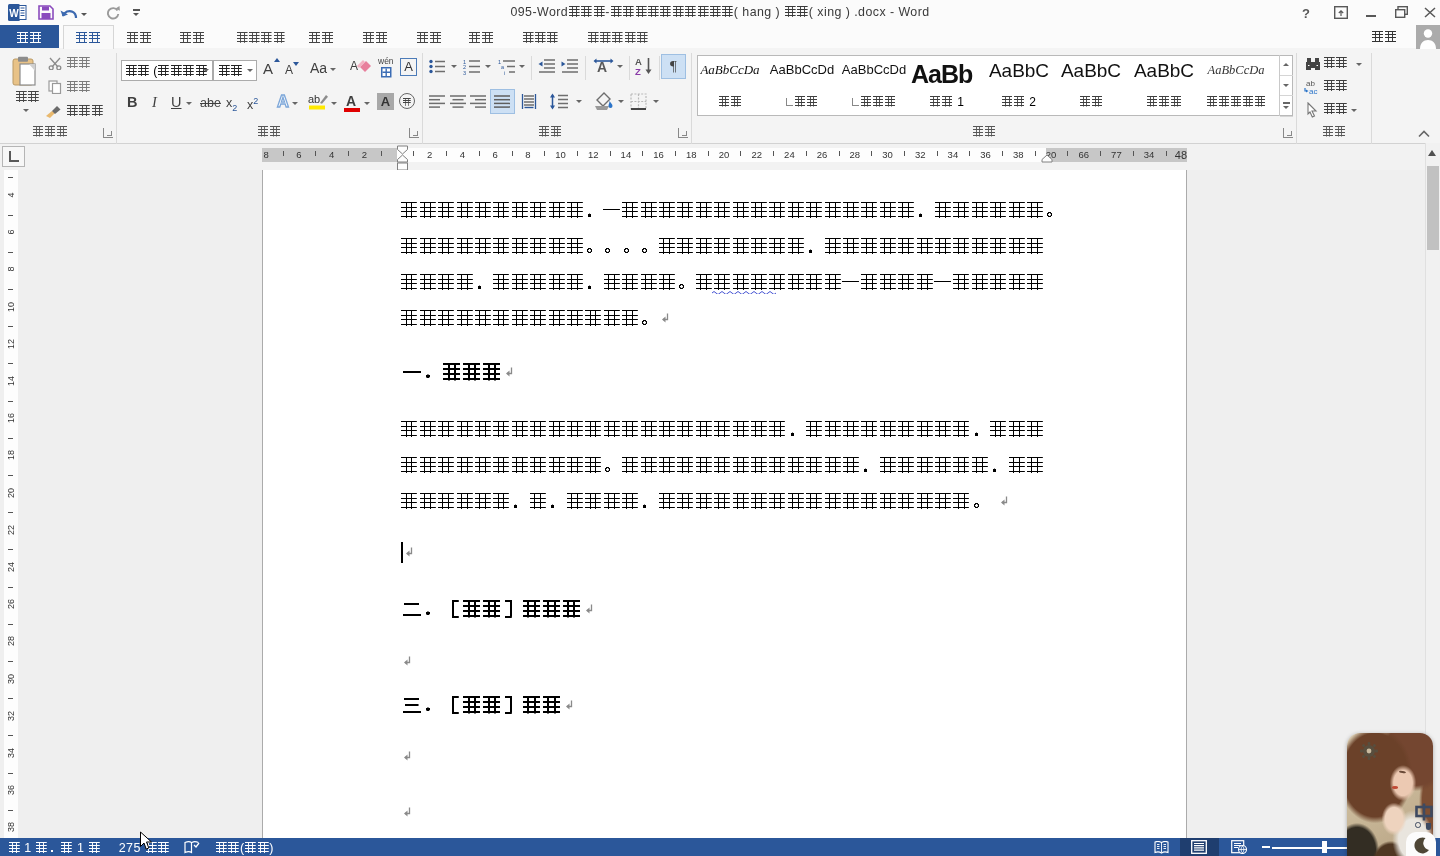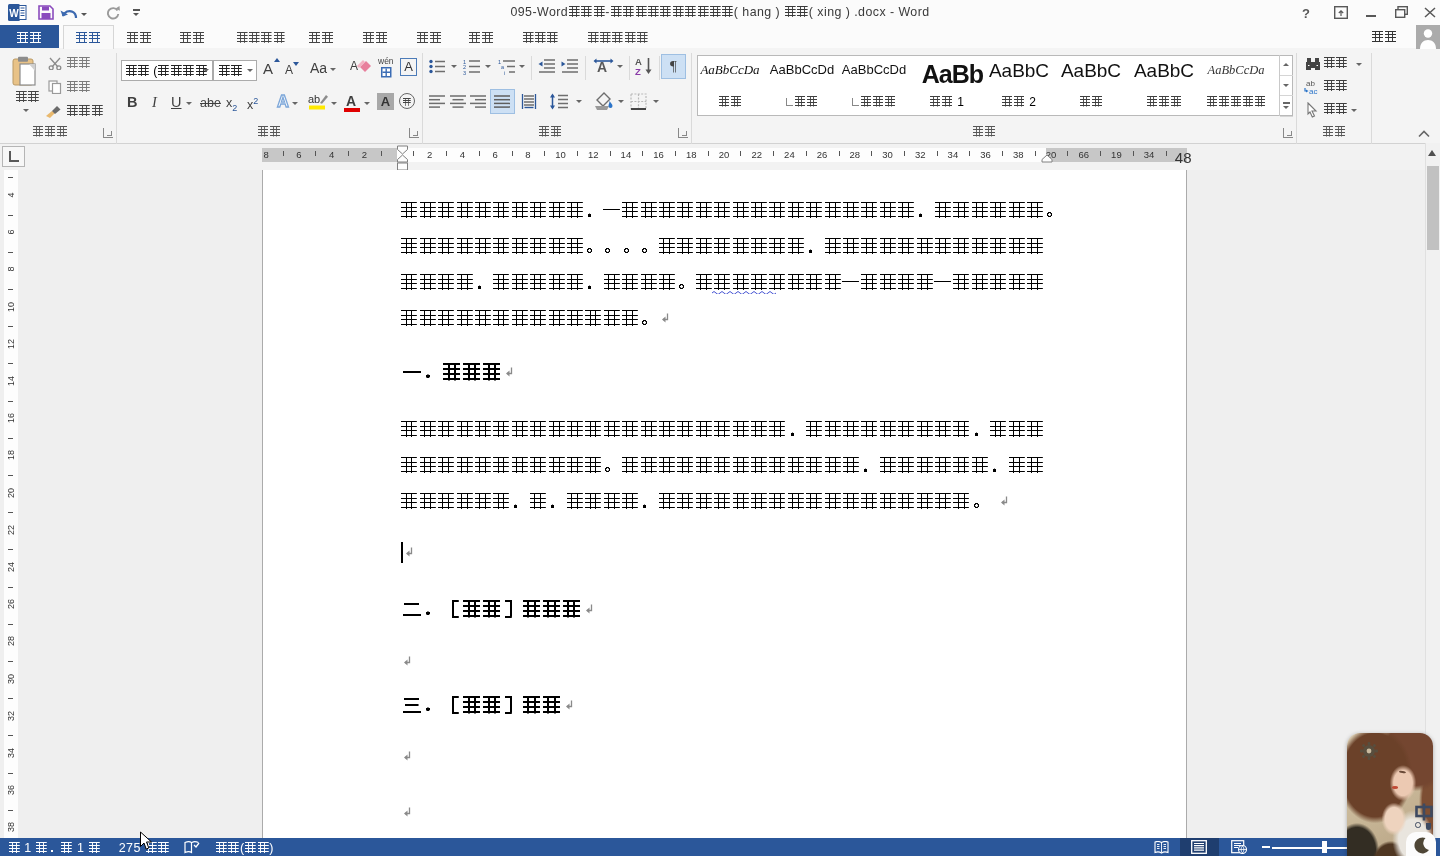--- a/index.html
+++ b/index.html
@@ -251,21 +251,21 @@
 <span class="ab dn" style="left:653px;top:100px"></span>
 <div class="ab" style="left:538px;top:125px;font-size:12px;--c:#565656"><i class="z"></i><i class="z"></i></div>
 <div class="dlg" style="left:678px;top:128px"></div>
 <div class="ab" style="left:697px;top:55px;width:596px;height:61px;background:#fff;border:1px solid #b9b9b9;box-sizing:border-box"></div>
 <div class="ab" style="left:694px;top:60px;width:72px;height:26px;text-align:center;white-space:nowrap;overflow:hidden"><span style="font-style:italic;font-family:'Liberation Serif',serif;font-size:13px;color:#111">AaBbCcDa</span></div>
 <div class="ab" style="left:688px;top:95px;width:84px;font-size:12px;--c:#3f3f3f;text-align:center;white-space:nowrap;letter-spacing:.5px"><i class="z"></i><i class="z"></i></div>
 <div class="ab" style="left:766px;top:60px;width:72px;height:26px;text-align:center;white-space:nowrap;overflow:hidden"><span style="font-size:13px;color:#111">AaBbCcDd</span></div>
 <div class="ab" style="left:760px;top:95px;width:84px;font-size:12px;--c:#3f3f3f;text-align:center;white-space:nowrap;letter-spacing:.5px"><span style="display:inline-block;width:6px;height:7px;border-left:1.2px solid #888;border-bottom:1.2px solid #888;margin-right:1px"></span><i class="z"></i><i class="z"></i></div>
 <div class="ab" style="left:838px;top:60px;width:72px;height:26px;text-align:center;white-space:nowrap;overflow:hidden"><span style="font-size:13px;color:#111">AaBbCcDd</span></div>
 <div class="ab" style="left:832px;top:95px;width:84px;font-size:12px;--c:#3f3f3f;text-align:center;white-space:nowrap;letter-spacing:.5px"><span style="display:inline-block;width:6px;height:7px;border-left:1.2px solid #888;border-bottom:1.2px solid #888;margin-right:1px"></span><i class="z"></i><i class="z"></i><i class="z"></i></div>
-<div class="ab" style="left:911px;top:60px;width:72px;height:26px;text-align:right;white-space:nowrap;overflow:hidden"><span style="font-size:25px;font-weight:bold;color:#111;letter-spacing:-1px">AaBb</span></div>
+<div class="ab" style="left:911px;top:60px;width:72px;height:26px;text-align:left;white-space:nowrap;overflow:hidden"><span style="font-size:25px;font-weight:bold;color:#111;letter-spacing:-1px">AaBb</span></div>
 <div class="ab" style="left:905px;top:95px;width:84px;font-size:12px;--c:#3f3f3f;text-align:center;white-space:nowrap;letter-spacing:.5px"><i class="z"></i><i class="z"></i><b class="lt"> 1</b></div>
 <div class="ab" style="left:983px;top:60px;width:72px;height:26px;text-align:center;white-space:nowrap;overflow:hidden"><span style="font-size:19px;color:#111">AaBbC</span></div>
 <div class="ab" style="left:977px;top:95px;width:84px;font-size:12px;--c:#3f3f3f;text-align:center;white-space:nowrap;letter-spacing:.5px"><i class="z"></i><i class="z"></i><b class="lt"> 2</b></div>
 <div class="ab" style="left:1055px;top:60px;width:72px;height:26px;text-align:center;white-space:nowrap;overflow:hidden"><span style="font-size:19px;color:#111">AaBbC</span></div>
 <div class="ab" style="left:1049px;top:95px;width:84px;font-size:12px;--c:#3f3f3f;text-align:center;white-space:nowrap;letter-spacing:.5px"><i class="z"></i><i class="z"></i></div>
 <div class="ab" style="left:1128px;top:60px;width:72px;height:26px;text-align:center;white-space:nowrap;overflow:hidden"><span style="font-size:19px;color:#111">AaBbC</span></div>
 <div class="ab" style="left:1122px;top:95px;width:84px;font-size:12px;--c:#3f3f3f;text-align:center;white-space:nowrap;letter-spacing:.5px"><i class="z"></i><i class="z"></i><i class="z"></i></div>
 <div class="ab" style="left:1200px;top:60px;width:72px;height:26px;text-align:center;white-space:nowrap;overflow:hidden"><span style="font-style:italic;font-family:'Liberation Serif',serif;font-size:12.5px;color:#333">AaBbCcDa</span></div>
 <div class="ab" style="left:1194px;top:95px;width:84px;font-size:12px;--c:#3f3f3f;text-align:center;white-space:nowrap;letter-spacing:.5px"><i class="z"></i><i class="z"></i><i class="z"></i><i class="z"></i><i class="z"></i></div>
 <div class="ab" style="left:1279px;top:55px;width:14px;height:61px;border-left:1px solid #c9c9c9"></div>
@@ -326,23 +326,23 @@
 <div class="ab" style="left:782.4px;top:149px;width:14px;text-align:center;font-size:9.5px;color:#333">24</div>
 <div class="ab" style="left:815.1px;top:149px;width:14px;text-align:center;font-size:9.5px;color:#333">26</div>
 <div class="ab" style="left:847.8px;top:149px;width:14px;text-align:center;font-size:9.5px;color:#333">28</div>
 <div class="ab" style="left:880.5px;top:149px;width:14px;text-align:center;font-size:9.5px;color:#333">30</div>
 <div class="ab" style="left:913.2px;top:149px;width:14px;text-align:center;font-size:9.5px;color:#333">32</div>
 <div class="ab" style="left:945.9px;top:149px;width:14px;text-align:center;font-size:9.5px;color:#333">34</div>
 <div class="ab" style="left:978.6px;top:149px;width:14px;text-align:center;font-size:9.5px;color:#333">36</div>
 <div class="ab" style="left:1011.3px;top:149px;width:14px;text-align:center;font-size:9.5px;color:#333">38</div>
 <div class="ab" style="left:1044.0px;top:149px;width:14px;text-align:center;font-size:9.5px;color:#333">20</div>
 <div class="ab" style="left:1076.7px;top:149px;width:14px;text-align:center;font-size:9.5px;color:#333">66</div>
-<div class="ab" style="left:1109.4px;top:149px;width:14px;text-align:center;font-size:9.5px;color:#333">19</div>
+<div class="ab" style="left:1109.4px;top:149px;width:14px;text-align:center;font-size:9.5px;color:#333">77</div>
 <div class="ab" style="left:1142.1px;top:149px;width:14px;text-align:center;font-size:9.5px;color:#333">34</div>
-<div class="ab" style="left:1174.8px;top:149px;width:14px;font-size:15px;color:#333">48</div>
+<div class="ab" style="left:1174.8px;top:149px;width:14px;font-size:11px;color:#333">48</div>
 <div class="ab" style="left:380.6px;top:151px;width:1px;height:5px;background:#555"></div>
 <div class="ab" style="left:347.9px;top:151px;width:1px;height:5px;background:#555"></div>
 <div class="ab" style="left:315.2px;top:151px;width:1px;height:5px;background:#555"></div>
 <div class="ab" style="left:282.5px;top:151px;width:1px;height:5px;background:#555"></div>
 <div class="ab" style="left:413.4px;top:151px;width:1px;height:5px;background:#555"></div>
 <div class="ab" style="left:446.1px;top:151px;width:1px;height:5px;background:#555"></div>
 <div class="ab" style="left:478.8px;top:151px;width:1px;height:5px;background:#555"></div>
 <div class="ab" style="left:511.5px;top:151px;width:1px;height:5px;background:#555"></div>
 <div class="ab" style="left:544.1px;top:151px;width:1px;height:5px;background:#555"></div>
 <div class="ab" style="left:576.9px;top:151px;width:1px;height:5px;background:#555"></div>

